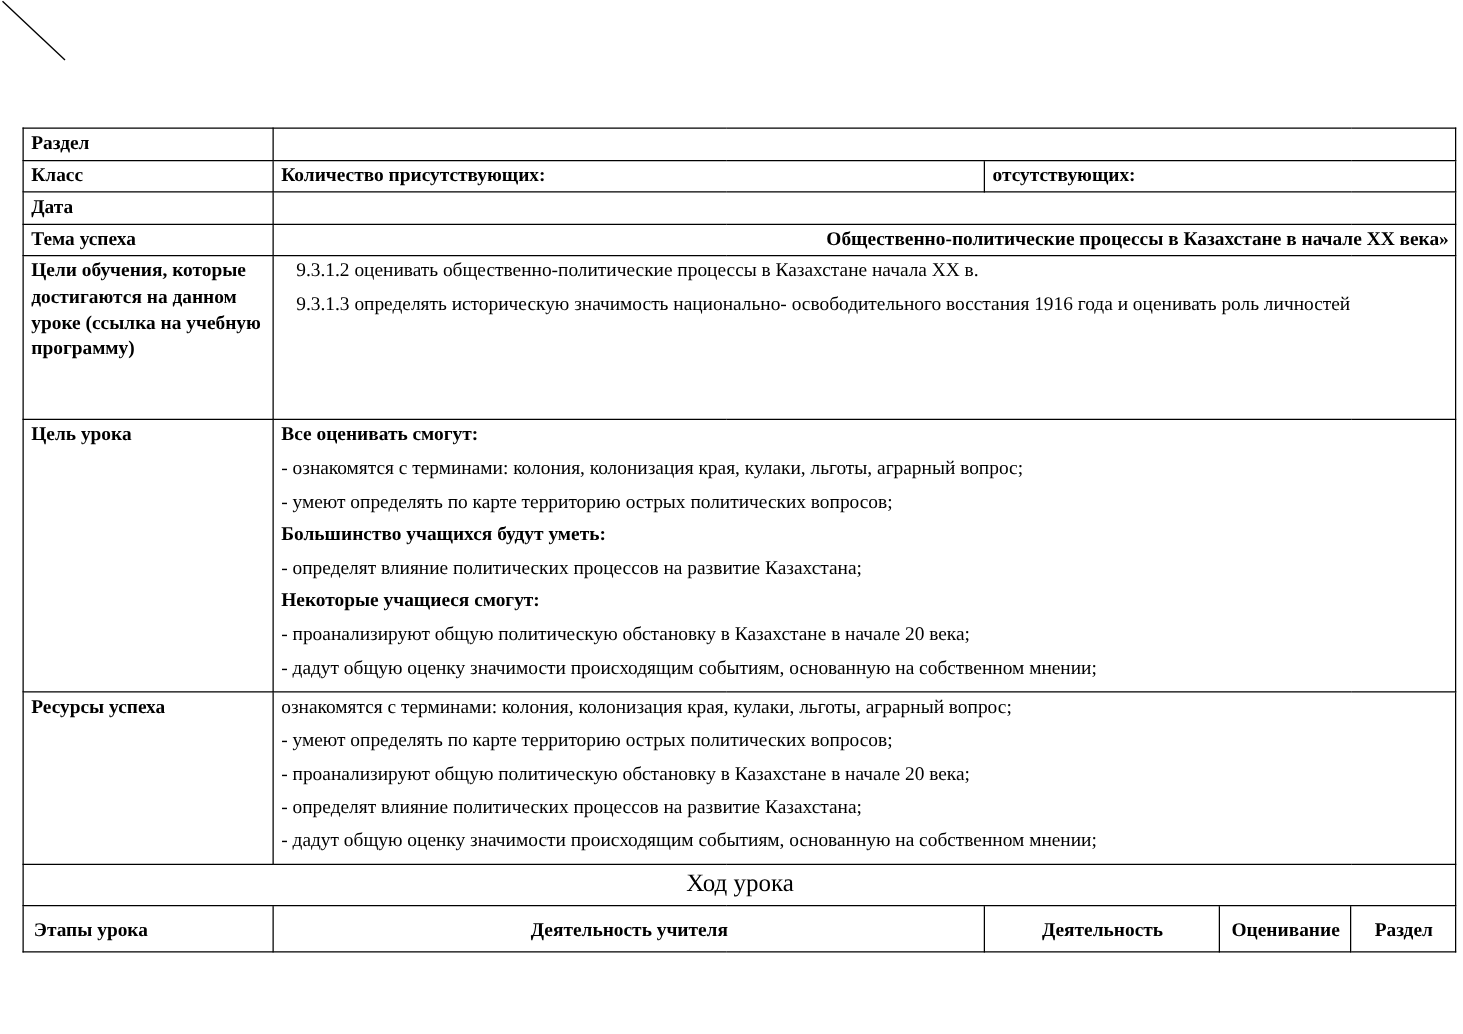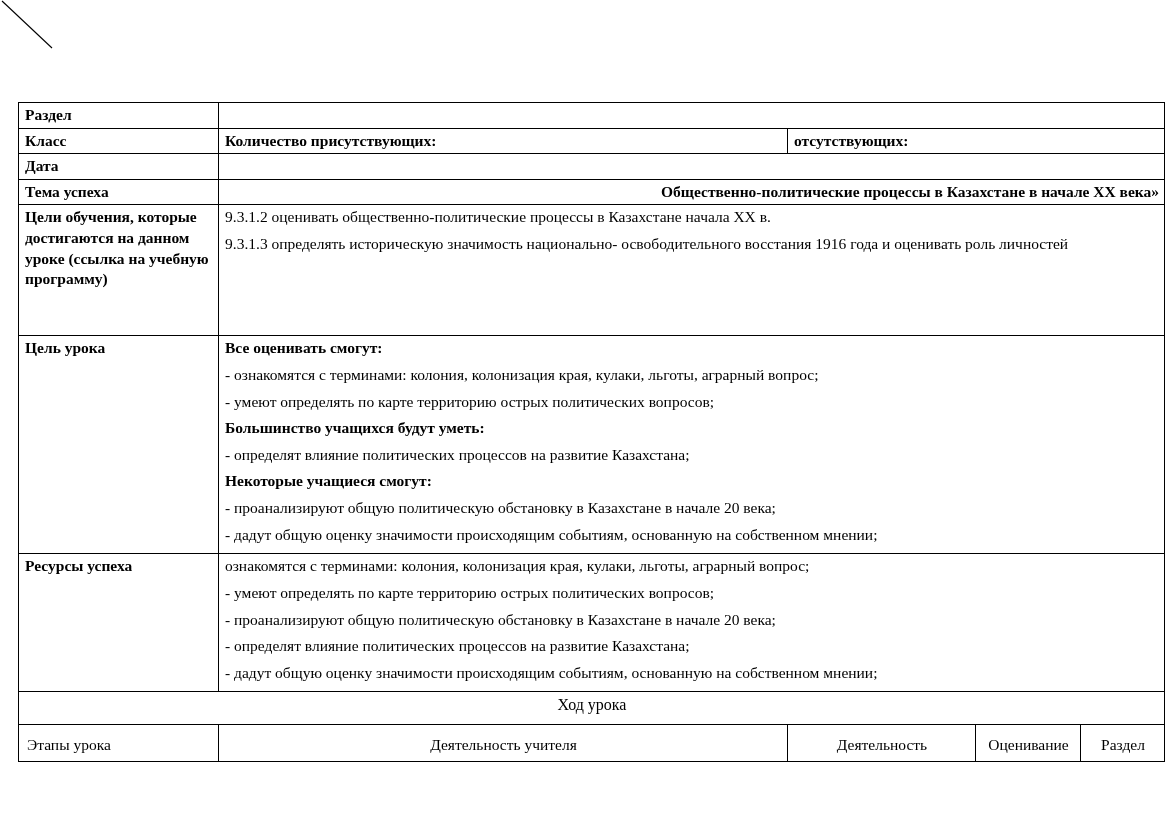--- a/index.html
+++ b/index.html
@@ -54,36 +54,36 @@
   .b { font-weight: bold; }
   .center { text-align: right; }
 
   
   .c-label { width: 200px; }
 
   
   .r-simple td { height: 20px; }
 
   td.objectives-cell { height: 126px; }
-  td.objectives-cell p { margin: 0 0 6px 0; }
+  td.objectives-cell p { margin: 0 0 6px 12px; }
 
   td.goal-cell { height: 166px; }
   td.goal-cell p,
   td.criteria-cell p { margin: 0 0 6px 0; }
   td.criteria-cell { height: 94px; margin-top: 43px; }
 
   td.course-cell {
     text-align: center;
     height: 28px;
     padding-top: 5px;
-    font-size: 16px;
+    font-size: 20px;
   }
 
   tr.head-row td {
-    font-weight: normal;
+    font-weight: bold;
     text-align: center;
     height: 24px;
     padding-top: 8px;
     padding-bottom: 4px;
     vertical-align: middle;
   }
   tr.head-row td.stage-col { text-align: left; padding-left: 8px; }
 
   .nowrap { white-space: nowrap; }
 </style>

